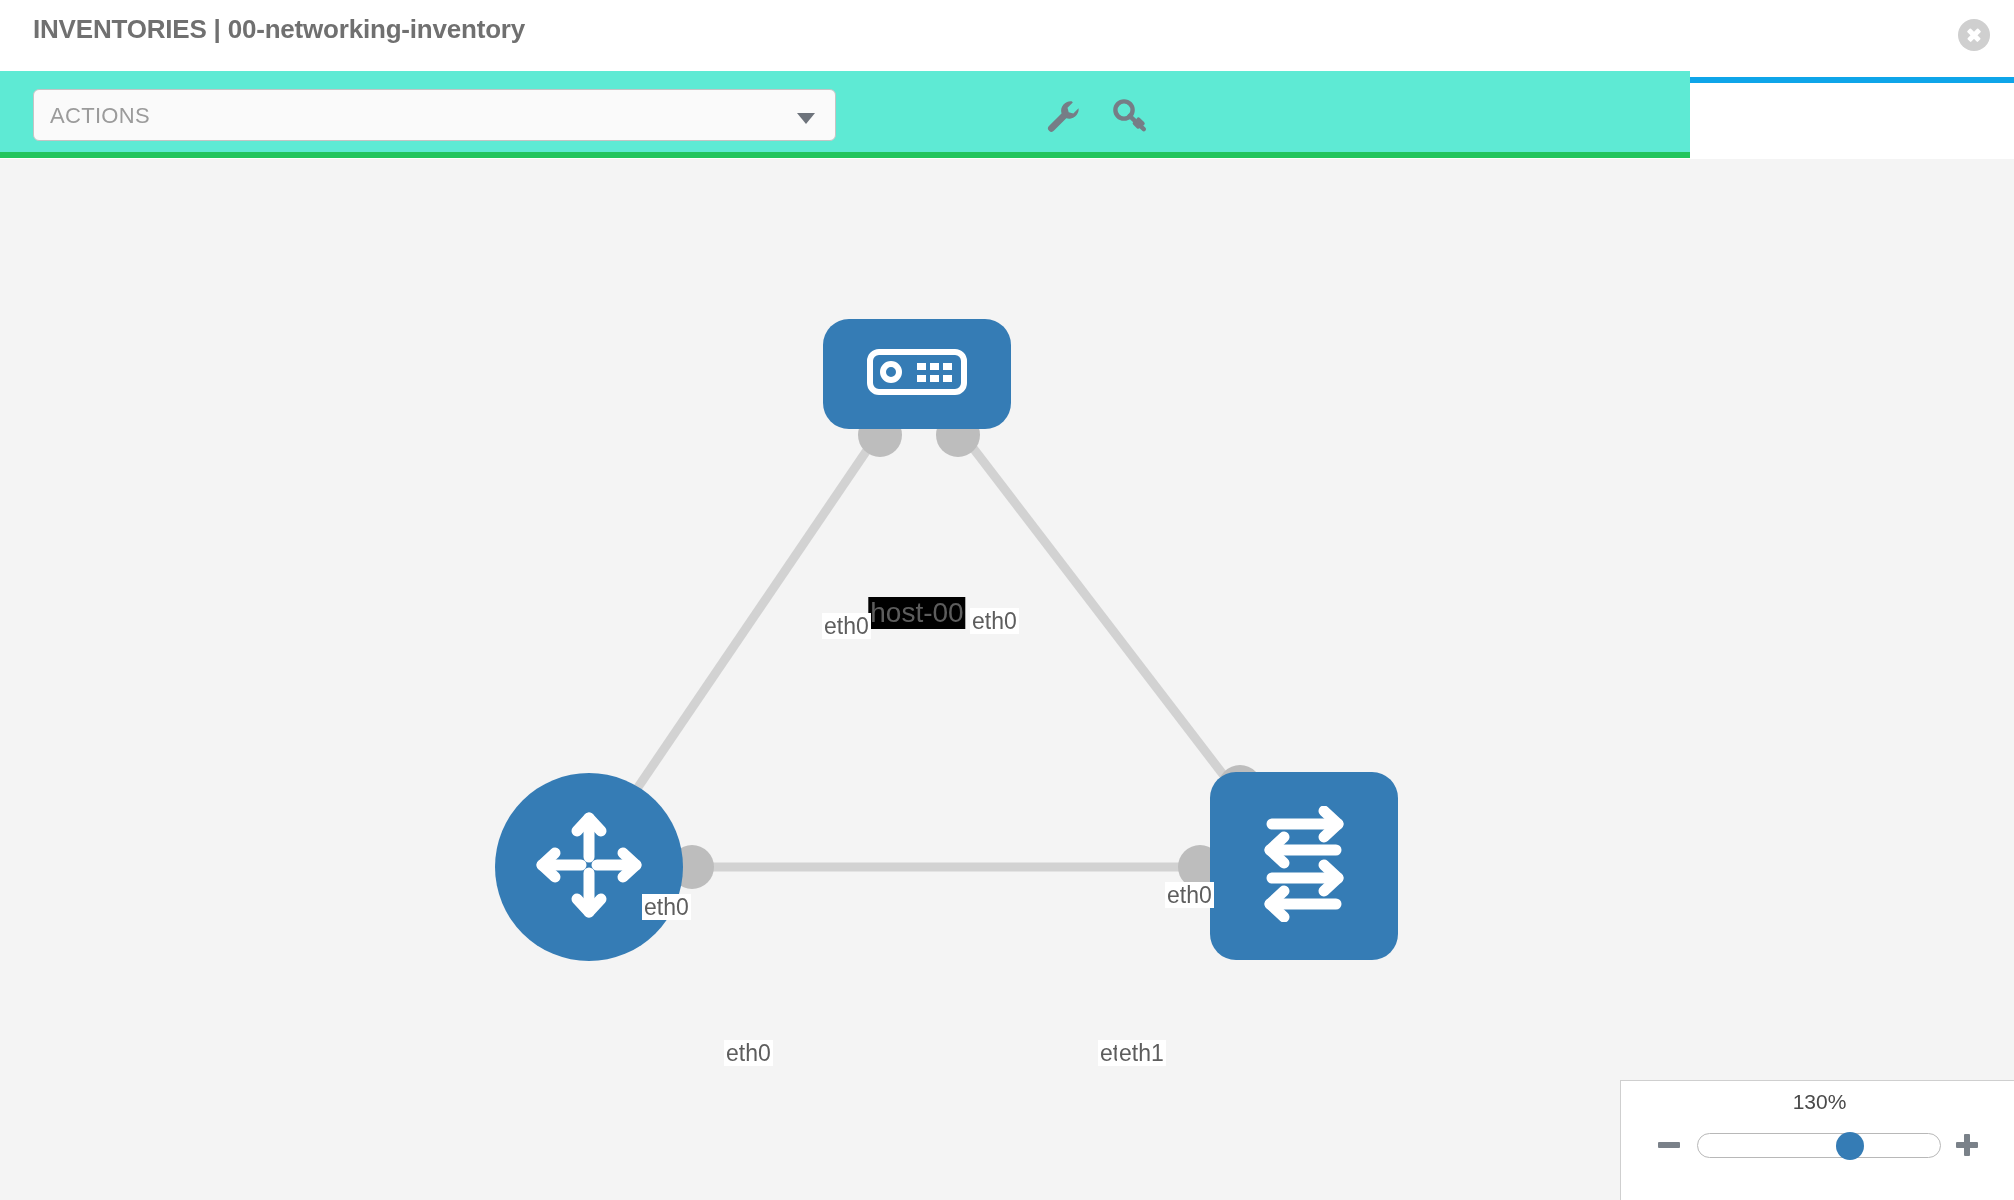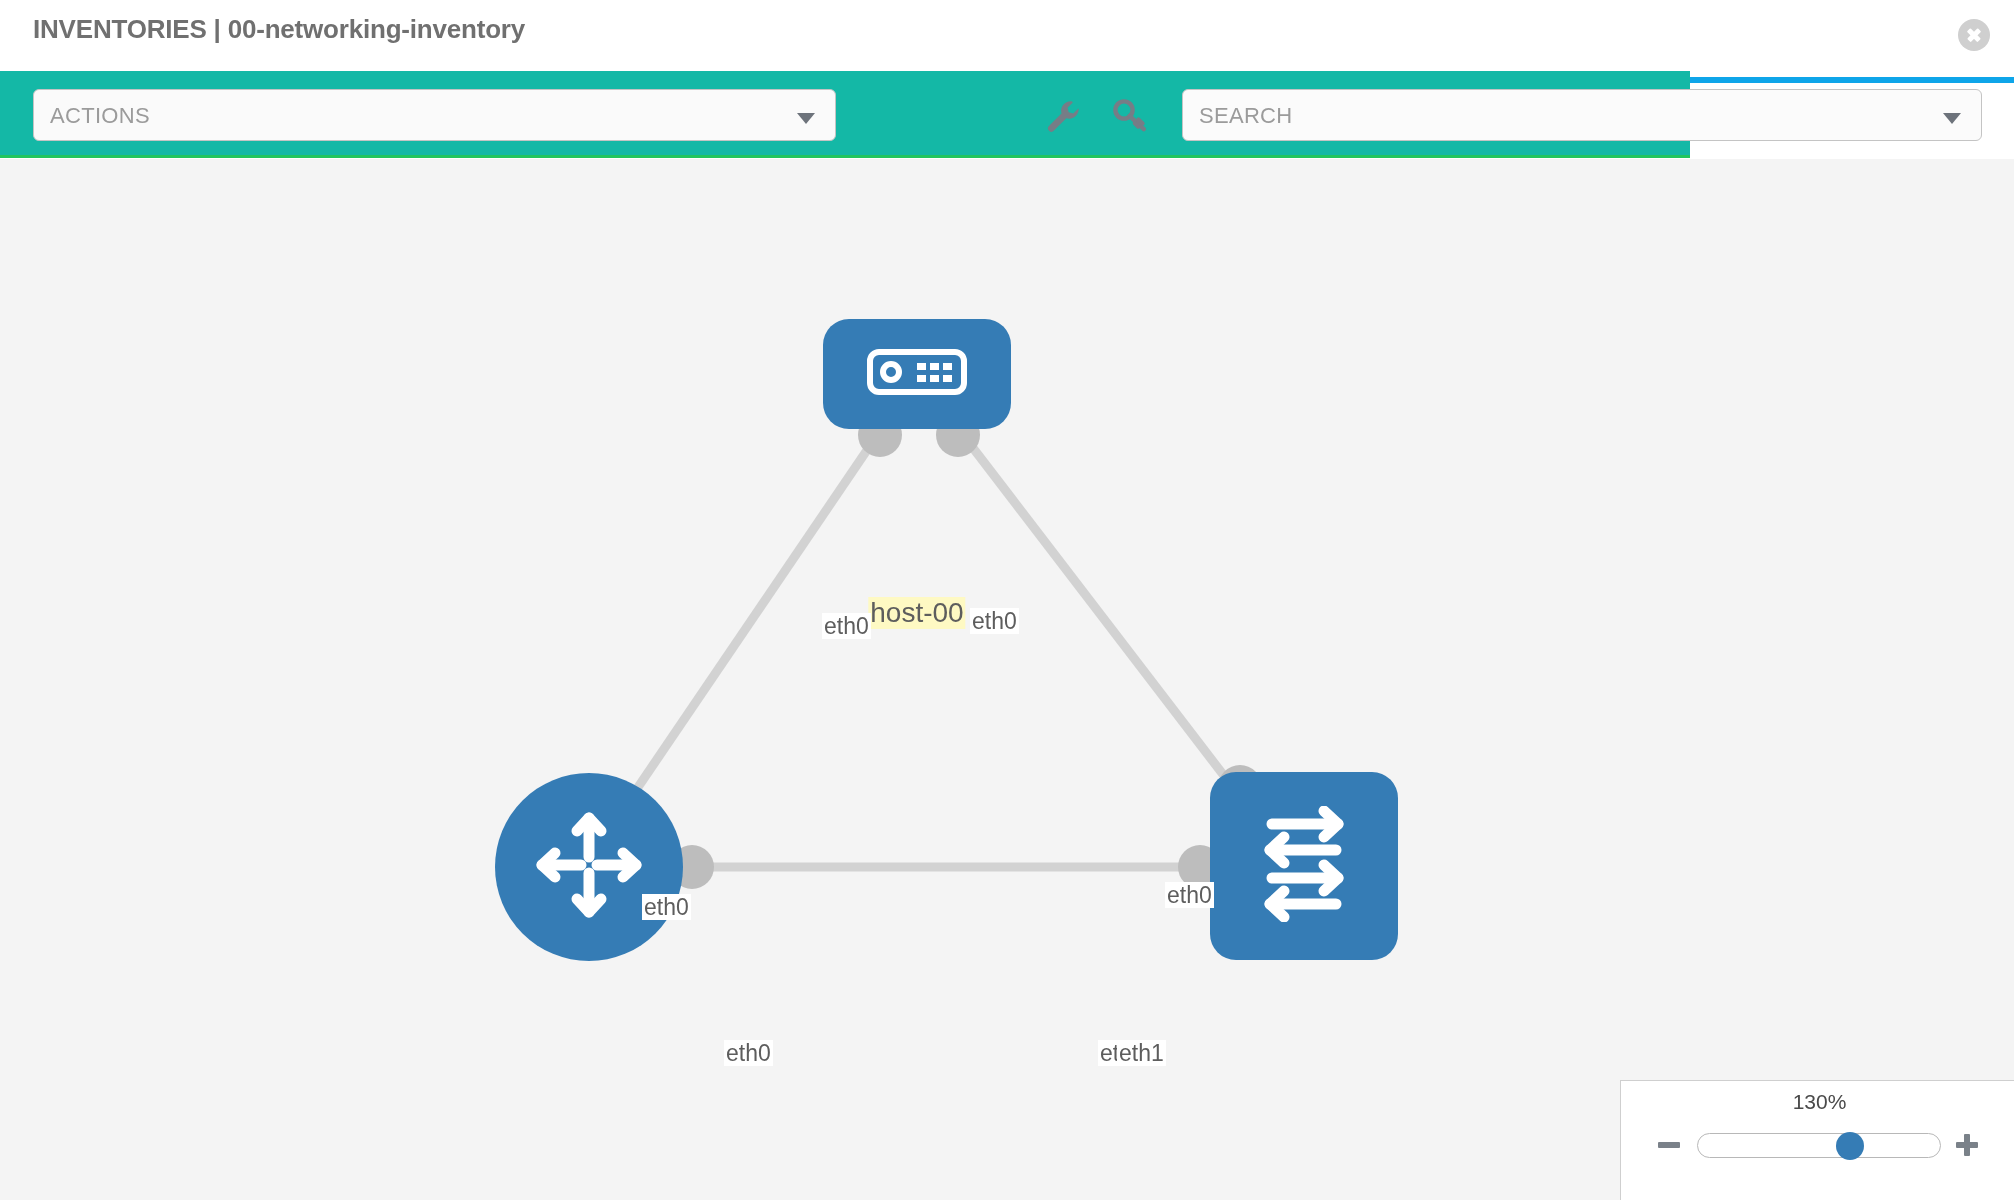--- a/index.html
+++ b/index.html
@@ -46,22 +46,22 @@
     border-radius: 1px;
   }
   .close-btn::before { transform: translate(-50%,-50%) rotate(45deg); }
   .close-btn::after  { transform: translate(-50%,-50%) rotate(-45deg); }
 
   
   .toolbar {
     position: absolute;
     left: 0; top: 71px;
     width: 1690px; height: 87px;
-    background: #14b8a6;
-    border-bottom: 3px solid #22c55e;
+    background: #5eead4;
+    border-bottom: 6px solid #22c55e;
   }
   .actions-select {
     position: absolute;
     left: 33px; top: 18px;
     width: 803px; height: 52px;
     background: #fafafa;
     border: 1px solid #c4c4c4;
     border-radius: 6px;
   }
   .actions-label {
@@ -145,21 +145,21 @@
     left: 50%; top: 50%;
     transform: translate(-50%,-50%);
   }
   .node-label {
     position: absolute;
     left: 50%;
     transform: translateX(-50%);
     font-size: 28px;
     color: #5d5d5d;
     white-space: nowrap;
-    background: #fef9c3;
+    background: #000000;
     padding: 0 2px;
   }
 
   
   .node-host   { left: 823px; top: 160px;  width: 188px; height: 110px; }
   .node-host   .node-label { top: 278px; }
   .node-router { left: 495px; top: 614px;  width: 188px; height: 188px; }
   .node-switch { left: 1210px; top: 613px; width: 188px; height: 188px; }
 
   
@@ -251,24 +251,20 @@
 
   <div class="tool-icon key">
     <svg width="44" height="44" viewBox="0 0 44 44" aria-hidden="true">
       <circle cx="16" cy="17" r="8.6" fill="none" stroke="#767d86" stroke-width="4.4"></circle>
       <path d="M21.6 22.8 L35.8 36.2" stroke="#767d86" stroke-width="4.4" stroke-linecap="round"></path>
       <path d="M30.4 26.6 L34.6 30.6" stroke="#767d86" stroke-width="4.2" stroke-linecap="round"></path>
       <path d="M26.8 30.3 L30.3 33.6" stroke="#767d86" stroke-width="4.2" stroke-linecap="round"></path>
     </svg>
   </div>
 
-  <div class="search-select">
-    <span class="search-label">SEARCH</span>
-    <span class="caret"></span>
-  </div>
 </div>
 
 <div class="canvas">
 
   <svg class="topology-svg" viewBox="0 0 2014 1041">
 
     <line x1="880" y1="272" x2="630" y2="640" stroke="#d2d2d2" stroke-width="9"></line>
 
     <line x1="960" y1="272" x2="1238" y2="635" stroke="#d2d2d2" stroke-width="9"></line>
 

